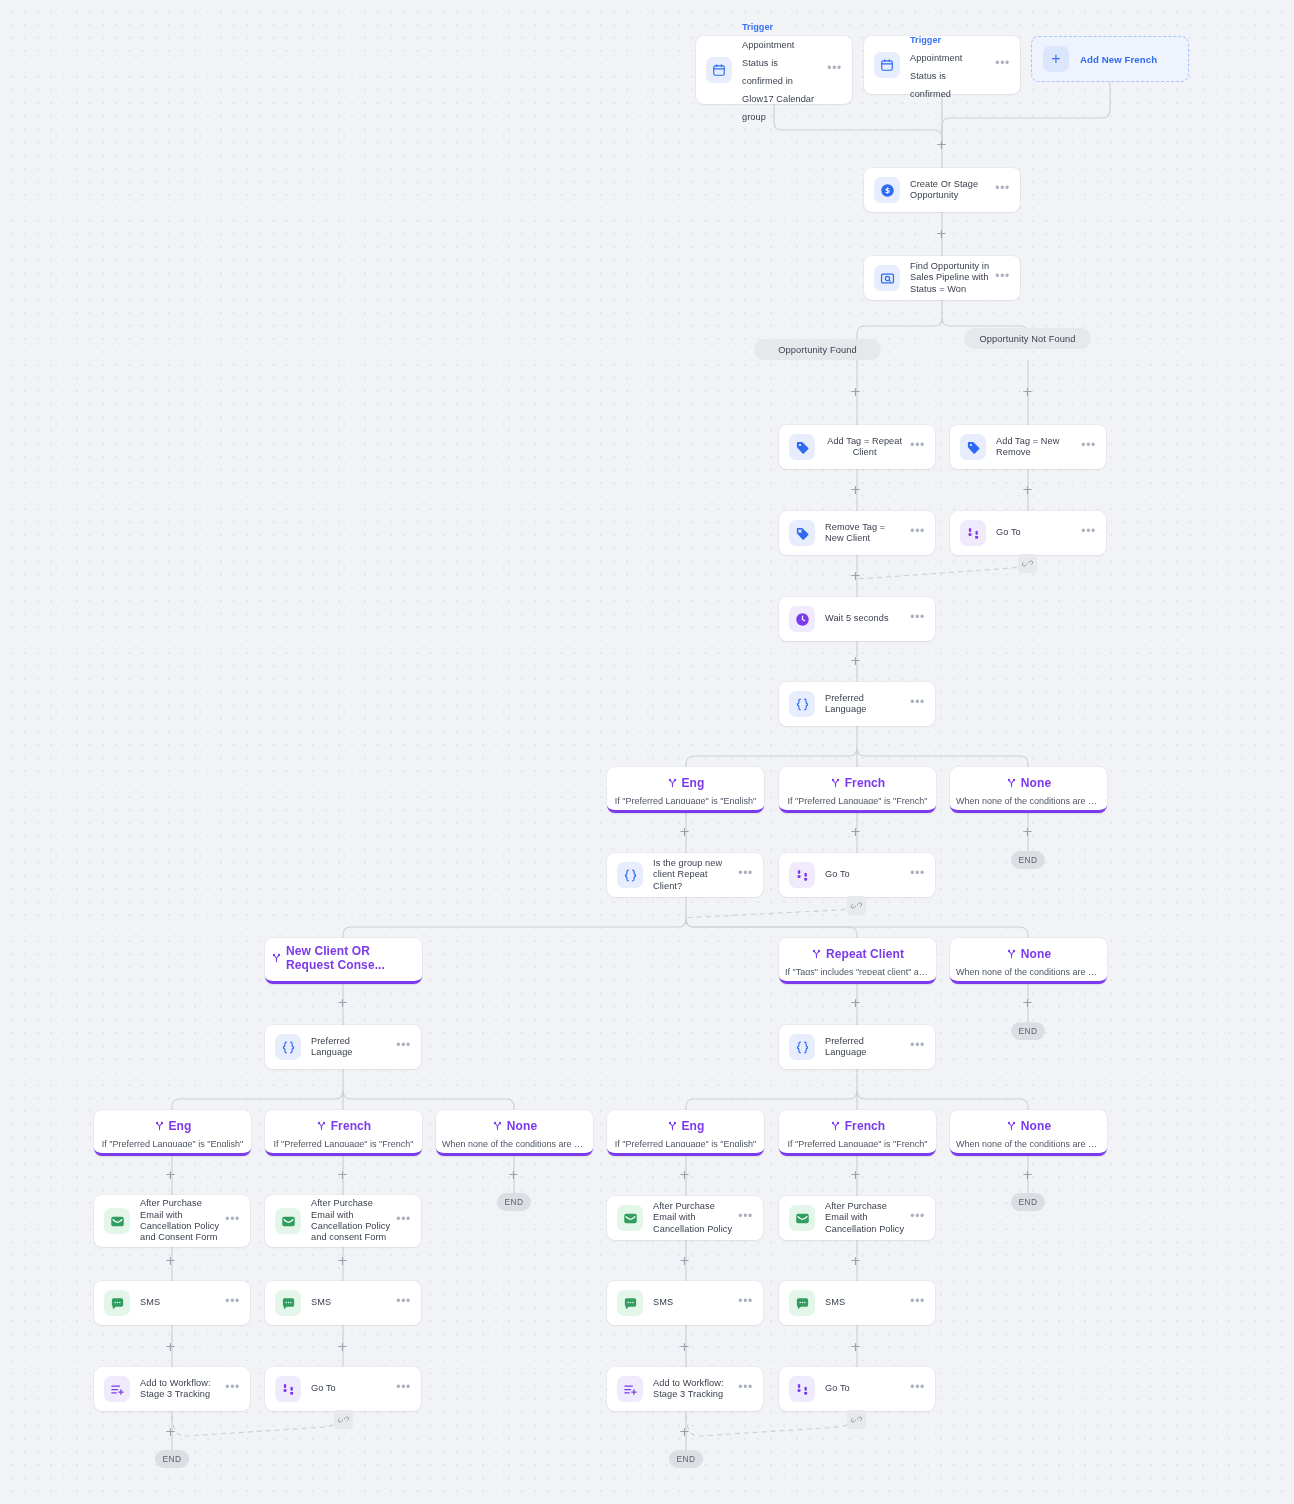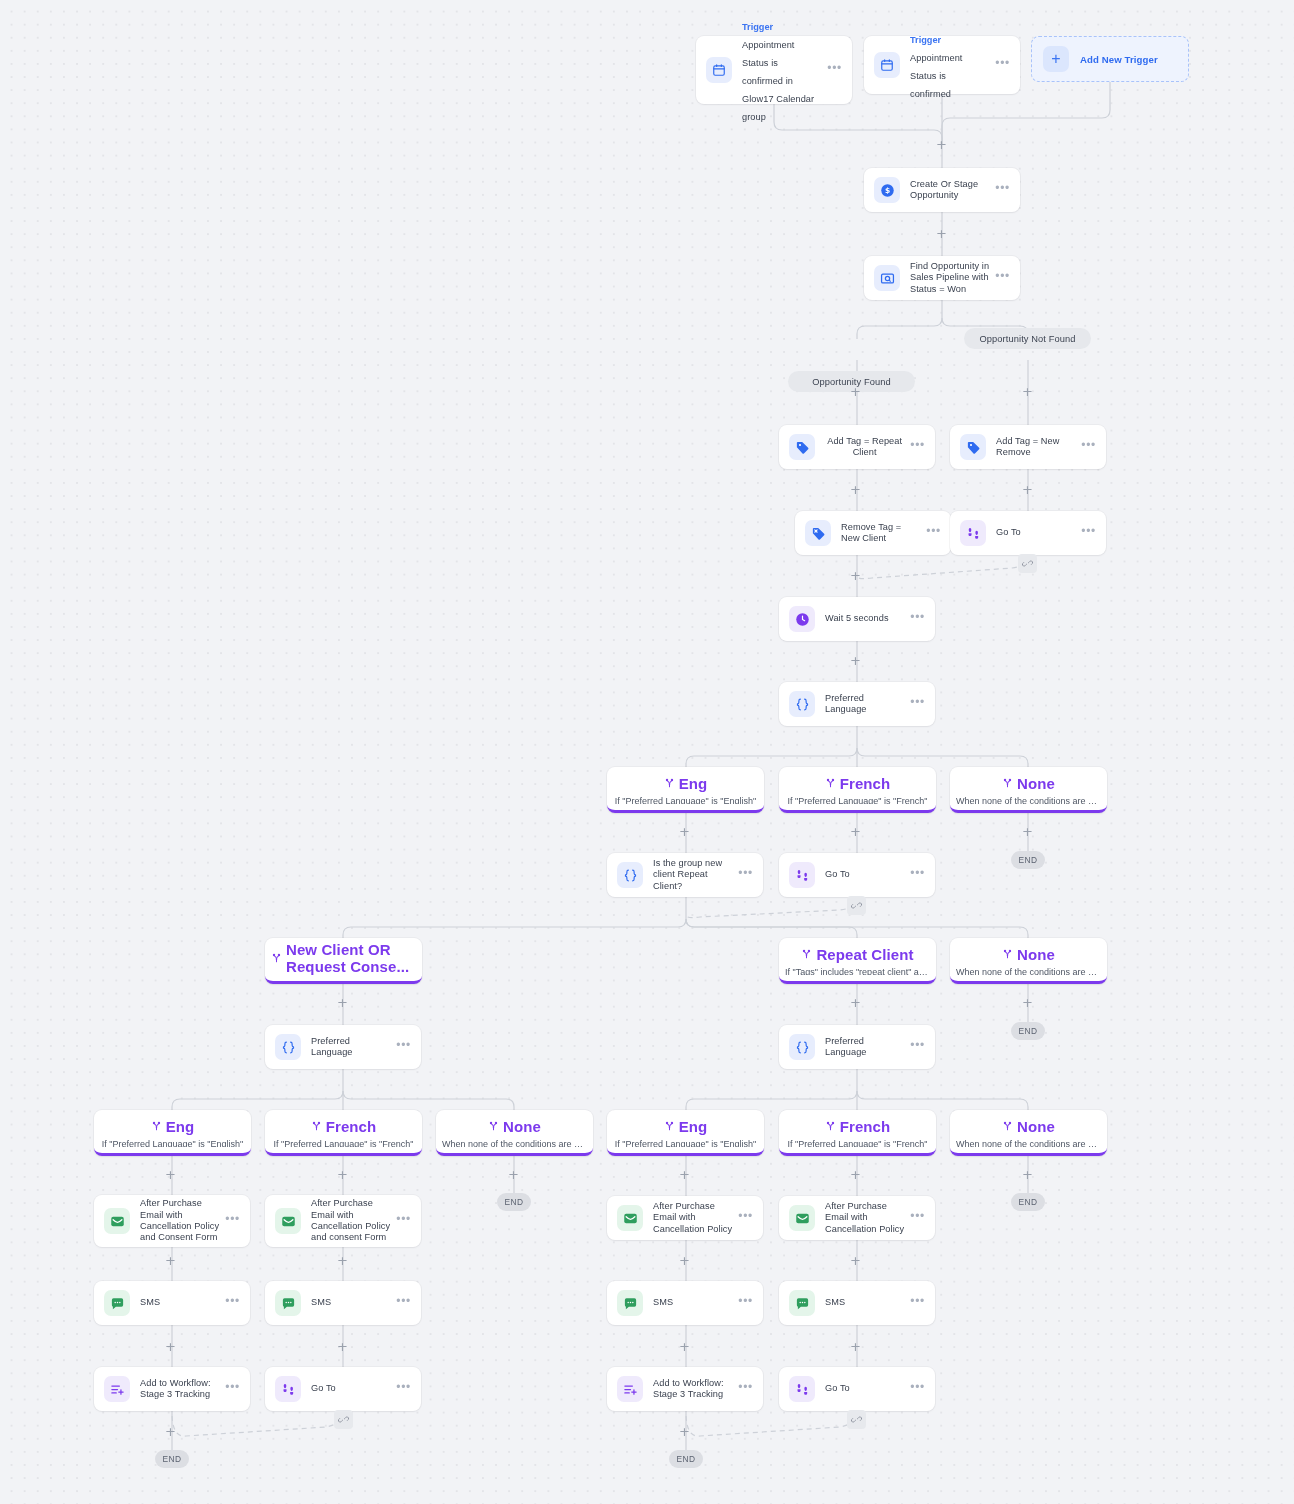--- a/index.html
+++ b/index.html
@@ -77,21 +77,21 @@
     border-bottom: 3px solid #7c3aed;
     display: flex; flex-direction: column; align-items: center;
     justify-content: center;
     padding: 7px 6px 6px;
   }
   .branch .bhead {
     display: flex; align-items: center; justify-content: center; gap: 4px;
     margin-bottom: 4px;
   }
   .branch .bname {
-    font-size: 15px; font-weight: 700; color: #7c3aed; letter-spacing: .1px;
+    font-size: 12px; font-weight: 700; color: #7c3aed; letter-spacing: .1px;
   }
   .branch .bcond {
     font-size: 9px; color: #4e5664; text-align: center;
     white-space: nowrap; overflow: hidden; text-overflow: ellipsis;
     max-width: 100%;
   }
 
   
   .pill {
     position: absolute;
@@ -240,21 +240,21 @@
     <span class="ntext">
       <span class="trigger-label">Trigger</span><br>
       <span class="ntitle">Appointment Status is confirmed</span>
     </span>
     <span class="dots">•••</span>
       </div>
     </div>
   <div id="addtrigger-layer">
       <div class="add-trigger" style="left: 1031px; top: 36px; width: 158px; height: 46px;">
         <span class="plusbox">+</span>
-  <span class="atlabel">Add New Trigger</span>
+  <span class="atlabel">Add New French</span>
       </div>
     </div>
   <div id="nodes-layer">
       <div class="node" style="left: 864px; top: 168px; width: 156px; height: 44px;">
         <span class="ico blue">
           <svg width="15" height="15" viewBox="0 0 24 24">
             <circle cx="12" cy="12" r="10" fill="#2f6bf0"></circle>
         <text x="12" y="16.5" font-size="12" font-family="DejaVu Sans" fill="#fff" text-anchor="middle" font-weight="bold">$</text>
           </svg>
         </span>
@@ -285,21 +285,21 @@
       <div class="node" style="left: 950px; top: 425px; width: 156px; height: 44px;">
         <span class="ico blue">
           <svg width="15" height="15" viewBox="0 0 24 24">
             <path d="M3 11.5V4.5A1.5 1.5 0 0 1 4.5 3h7l9.5 9.5a1.6 1.6 0 0 1 0 2.3l-6.7 6.7a1.6 1.6 0 0 1-2.3 0L3 11.5Z" fill="#2f6bf0"></path>
             <circle cx="8" cy="8" r="1.7" fill="#fff"></circle>
           </svg>
         </span>
     <span class="ntext ntitle">Add Tag = New Remove</span>
     <span class="dots">•••</span>
       </div>
-      <div class="node" style="left: 795px; top: 511px; width: 156px; height: 44px; justify-content: center;">
+      <div class="node" style="left: 779px; top: 511px; width: 156px; height: 44px; justify-content: center;">
         <span class="ico blue">
           <svg width="15" height="15" viewBox="0 0 24 24">
             <path d="M3 11.5V4.5A1.5 1.5 0 0 1 4.5 3h7l9.5 9.5a1.6 1.6 0 0 1 0 2.3l-6.7 6.7a1.6 1.6 0 0 1-2.3 0L3 11.5Z" fill="#2f6bf0"></path>
         <path d="M6 6.3 9.8 10M9.8 6.3 6 10" stroke="#fff" stroke-width="1.7" stroke-linecap="round"></path>
           </svg>
         </span>
     <span class="ntext ntitle">Remove Tag = New Client</span>
     <span class="dots">•••</span>
       </div>
       <div class="node" style="left: 950px; top: 511px; width: 156px; height: 44px;">
@@ -503,21 +503,21 @@
         <path d="M4.6 11.6h3.7c.5 0 .8.4.7.9l-.3 2.2c-.1.8-.7 1.2-1.5 1.2H5.7c-.8 0-1.4-.5-1.5-1.2l-.3-2.2c-.1-.5.2-.9.7-.9Z"></path>
         <path d="M17 7.6c1.4 0 2.2 1.3 2.1 3.1-.1 1.9-.7 3.6-2 3.6s-2-1.6-2.1-3.5c-.1-1.8.6-3.2 2-3.2Z"></path>
         <path d="M15.2 16h3.7c.5 0 .8.4.7.9l-.3 2.2c-.1.8-.7 1.2-1.5 1.2h-1.5c-.8 0-1.4-.5-1.5-1.2l-.3-2.2c-.1-.5.2-.9.7-.9Z"></path>
           </svg>
         </span>
     <span class="ntext ntitle">Go To</span>
     <span class="dots">•••</span>
       </div>
     </div>
   <div id="pills-layer">
-      <div class="pill" style="left: 788px; top: 339px; width: 127px; height: 21px; margin-top: 32px;">Opportunity Found</div>
+      <div class="pill" style="left: 754px; top: 339px; width: 127px; height: 21px;">Opportunity Found</div>
       <div class="pill" style="left: 964px; top: 328px; width: 127px; height: 21px;">Opportunity Not Found</div>
     </div>
   <div id="branches-layer">
       <div class="branch" style="left: 607px; top: 767px; width: 157px; height: 46px;">
         <span class="bhead">
       <span><svg width="11" height="11" viewBox="0 0 24 24" fill="none" stroke="#7c3aed" stroke-width="2.2" stroke-linecap="round">
         <path d="M12 21v-5"></path>
               <path d="M12 16c0-5-2.5-6.5-5-8"></path>
               <path d="M12 16c0-5 2.5-6.5 5-8"></path>
         <circle cx="6.6" cy="6.4" r="1.5" fill="#7c3aed"></circle>

